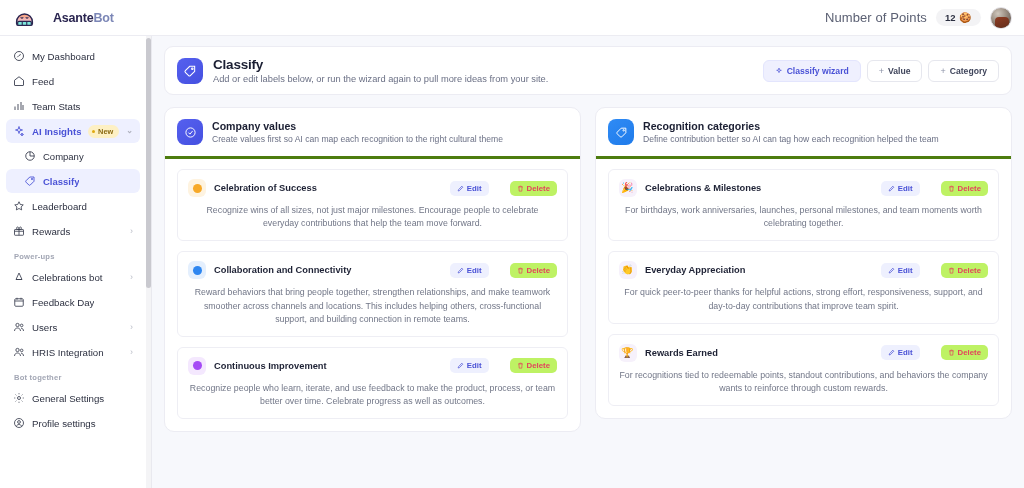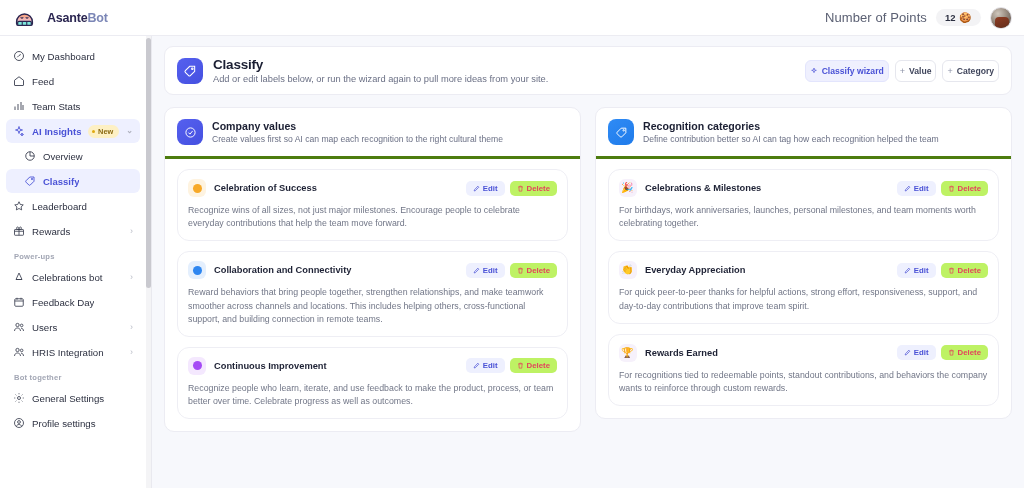--- a/index.html
+++ b/index.html
@@ -15,21 +15,21 @@
   .app { width: 1024px; height: 488px; display: flex; flex-direction: column; }
 
   
   .topbar {
     height: 36px; min-height: 36px;
     display: flex; align-items: center;
     border-bottom: 1px solid #ececf2;
     background: #fff;
     padding: 0 12px 0 14px;
   }
-  .brand { display: flex; align-items: center; gap: 12px; width: 138px; }
+  .brand { display: flex; align-items: center; gap: 18px; width: 138px; }
   .brand-logo { width: 21px; height: 21px; display: block; }
   .brand-name { font-size: 12.5px; font-weight: 700; letter-spacing: -0.2px; color: #2a2550; }
   .brand-name .b2 { color: #7b86b6; font-weight: 700; }
 
   .topbar-spacer { flex: 1; }
   .topbar-right { display: flex; align-items: center; gap: 9px; }
   .points-label { font-size: 13px; color: #5b6073; letter-spacing: 0.1px; }
   .points-pill {
     display: inline-flex; align-items: center; gap: 4px;
     background: #f3f3f5; border-radius: 999px;
@@ -113,21 +113,21 @@
     display: flex; align-items: center; justify-content: center; color: #fff;
   }
   .hdr-text { flex: 1; min-width: 0; }
   .hdr-title { font-size: 13.5px; font-weight: 700; color: #1b1f33; letter-spacing: -0.2px; }
   .hdr-sub { font-size: 9.3px; color: #6b7085; margin-top: 2px; }
   .hdr-actions { display: flex; align-items: center; gap: 6px; }
 
   .btn {
     display: inline-flex; align-items: center; gap: 4px;
     font-size: 8.6px; font-weight: 700; border-radius: 6px;
-    padding: 5px 4px; cursor: pointer; white-space: nowrap;
+    padding: 5px 11px; cursor: pointer; white-space: nowrap;
     border: 1px solid #e6e7ee; background: #fff; color: #40465c;
   }
   .btn-wizard { background: #eff0fe; border-color: #e3e5fd; color: #4a52d6; }
   .btn .plus { font-size: 9px; color: #8d93a8; font-weight: 400; }
 
   .columns { display: flex; gap: 14px; }
   .col { flex: 1; min-width: 0; }
 
   .card {
     background: #fff; border: 1px solid #ececf3; border-radius: 10px;
@@ -143,45 +143,46 @@
     display: flex; align-items: center; justify-content: center; color: #fff;
   }
   .card-icon.indigo { background: linear-gradient(145deg, #5560ef 0%, #4550e0 100%); }
   .card-icon.blue { background: linear-gradient(145deg, #2f8bf5 0%, #1f7bea 100%); }
   .card-title { font-size: 10.6px; font-weight: 700; color: #1b1f33; }
   .card-sub { font-size: 8.6px; color: #6b7085; margin-top: 2px; }
 
   .card-body { padding: 10px 12px 12px 12px; display: flex; flex-direction: column; gap: 10px; }
 
   .item {
-    border: 1px solid #eeeef4; border-radius: 12px;
+    border: 1px solid #eeeef4; border-radius: 6px;
     padding: 9px 10px 10px 10px; background: #fff;
   }
   .item-top { display: flex; align-items: center; gap: 8px; }
   .swatch {
     width: 18px; height: 18px; border-radius: 6px; flex: 0 0 18px;
     display: flex; align-items: center; justify-content: center;
   }
   .swatch .dot { width: 9px; height: 9px; border-radius: 50%; display: block; }
   .swatch .emj { font-size: 10px; line-height: 1; }
   .item-name { font-size: 9.3px; font-weight: 700; color: #1e2235; flex: 1; min-width: 0; }
-  .item-actions { display: flex; gap: 5px; align-items: flex-end; }
+  .item-actions { display: flex; gap: 21px; align-items: flex-end; }
 
   .mini-btn {
     display: inline-flex; align-items: center; gap: 3px;
     font-size: 7.8px; font-weight: 700; border-radius: 5px;
     padding: 3px 7px; cursor: pointer; white-space: nowrap; border: none;
   }
   .mini-edit { background: #eef0fe; color: #4a52d6; }
   .mini-del { background: #bef264; color: #e2445c; }
   .mini-btn svg { width: 7px; height: 7px; display: block; }
 
   .item-desc {
     font-size: 8.8px; color: #717687; line-height: 1.5;
     margin-top: 7px;
+    text-align: center;
   }
 </style>
 </head>
 <body>
 
 <div class="app">
 
   <div class="topbar">
     <div class="brand">
       <svg class="brand-logo" viewBox="0 0 24 24">
@@ -254,21 +255,21 @@
           <span>New</span>
         </span>
         <span class="chev">⌄</span>
       </div>
 
       <div class="nav-item sub">
         <svg class="ico" viewBox="0 0 24 24" fill="none" stroke="currentColor" stroke-width="1.8">
           <circle cx="12" cy="12" r="8.5"></circle>
             <path d="M12 3.5 V12 H20.5"></path>
         </svg>
-        <span class="lbl">Overview</span>
+        <span class="lbl">Company</span>
       </div>
 
 
       <div class="nav-item sub active">
         <svg class="ico" viewBox="0 0 24 24" fill="none" stroke="currentColor" stroke-width="1.8">
           <path d="M20 12.5 L12.5 20 a2 2 0 0 1 -2.8 0 L4 14.3 a2 2 0 0 1 0 -2.8 L11.5 4 H20 z"></path>
           <circle cx="16" cy="8" r="1.3"></circle>
         </svg>
         <span class="lbl">Classify</span>
       </div>

